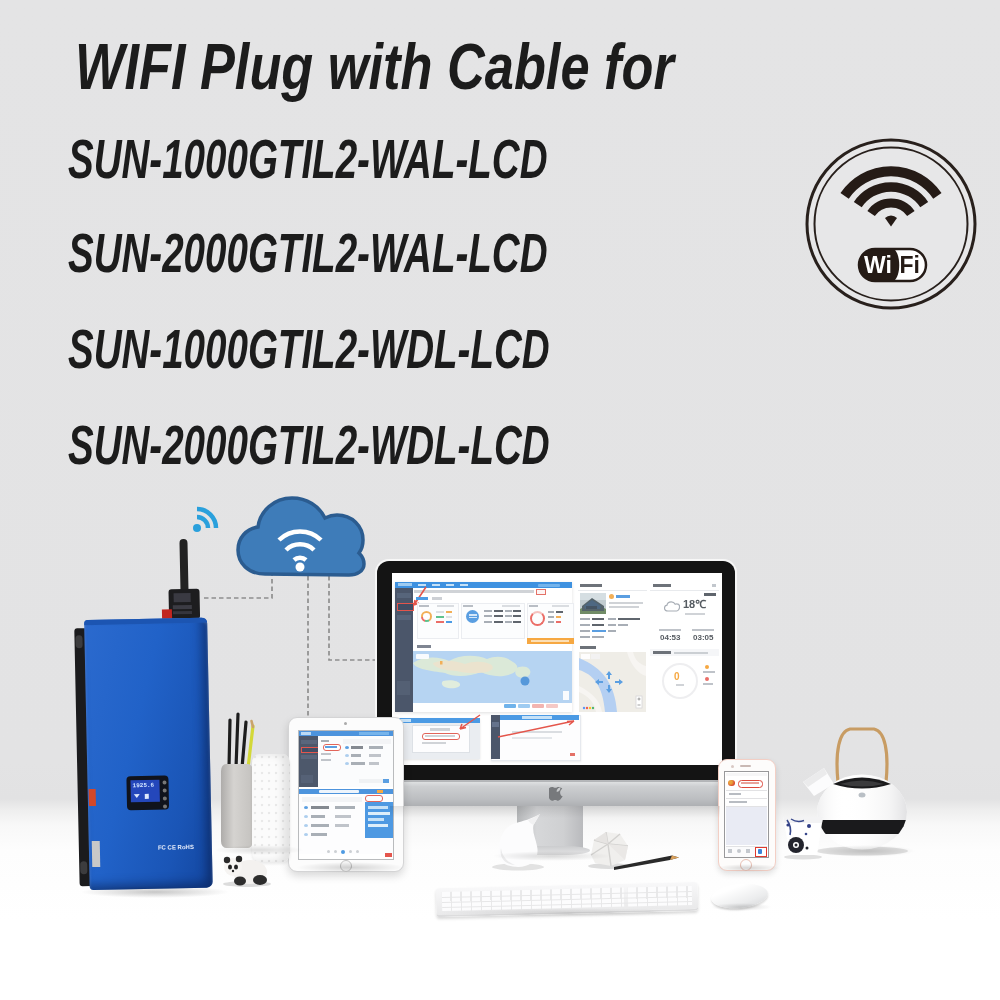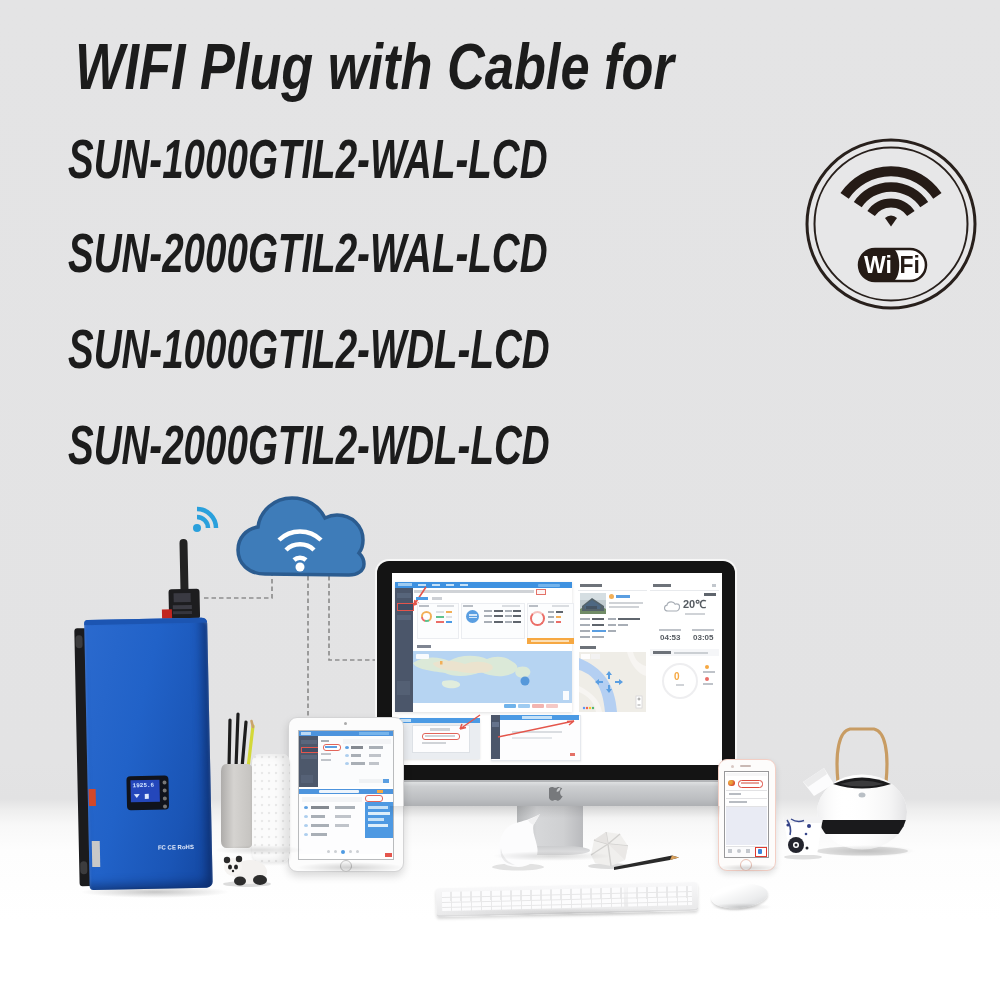--- a/index.html
+++ b/index.html
@@ -233,21 +233,21 @@
       </svg>
 
       <div class="abs" style="left:258px;top:9px;width:69px;height:130px;background:#ffffff;"></div>
       <div class="abs" style="left:261px;top:11px;width:18px;height:3px;background:#555b63;"></div>
       <div class="abs" style="left:320px;top:11px;width:4px;height:3px;background:#b9bec5;"></div>
       <div class="abs" style="left:258px;top:17px;width:69px;height:0.8px;background:#e5e7ea;"></div>
       <div class="abs" style="left:312px;top:20px;width:12px;height:3px;background:#454c55;"></div>
       <svg class="abs" style="left:272px;top:28px;" width="16" height="11" viewBox="0 0 16 11">
           <path d="M 4 10 C 1.8 10 0.5 8.6 0.5 7 C 0.5 5.5 1.6 4.4 3 4.2 C 3.3 2.2 5 0.8 7.2 0.8 C 9 0.8 10.5 1.8 11.2 3.2 C 11.7 3 12.2 2.9 12.7 2.9 C 14.4 2.9 15.6 4.2 15.6 5.8 C 15.6 7.4 14.4 10 12.6 10 Z" fill="none" stroke="#9aa1aa" stroke-width="1.2"></path>
         </svg>
-      <div class="abs" style="left:291px;top:26px;width:26px;height:11px;color:#3a4047;font-size:11px;font-weight:bold;line-height:11px;">20℃</div>
+      <div class="abs" style="left:291px;top:26px;width:26px;height:11px;color:#3a4047;font-size:11px;font-weight:bold;line-height:11px;">18℃</div>
       <div class="abs" style="left:293px;top:40px;width:20px;height:2px;background:#c9ccd1;"></div>
       <div class="abs" style="left:267px;top:56px;width:22px;height:2.2px;background:#b5bac1;"></div>
       <div class="abs" style="left:300px;top:56px;width:22px;height:2.2px;background:#b5bac1;"></div>
       <div class="abs" style="left:268px;top:61px;width:20px;height:8px;color:#3a4047;font-size:8px;font-weight:bold;line-height:8px;">04:53</div>
       <div class="abs" style="left:301px;top:61px;width:20px;height:8px;color:#3a4047;font-size:8px;font-weight:bold;line-height:8px;">03:05</div>
       <div class="abs" style="left:258px;top:76px;width:69px;height:7px;background:#f4f5f7;"></div>
       <div class="abs" style="left:261px;top:78px;width:18px;height:3px;background:#555b63;"></div>
       <div class="abs" style="left:282px;top:78.5px;width:34px;height:2.2px;background:#c3c7cc;"></div>
       <div class="abs" style="left:270px;top:90px;width:32px;height:32px;border-radius:50%;border:2.5px solid #ececee;"></div>
       <div class="abs" style="left:282px;top:99px;width:12px;height:10px;color:#f59a23;font-size:10px;font-weight:bold;line-height:10px;">0</div>

